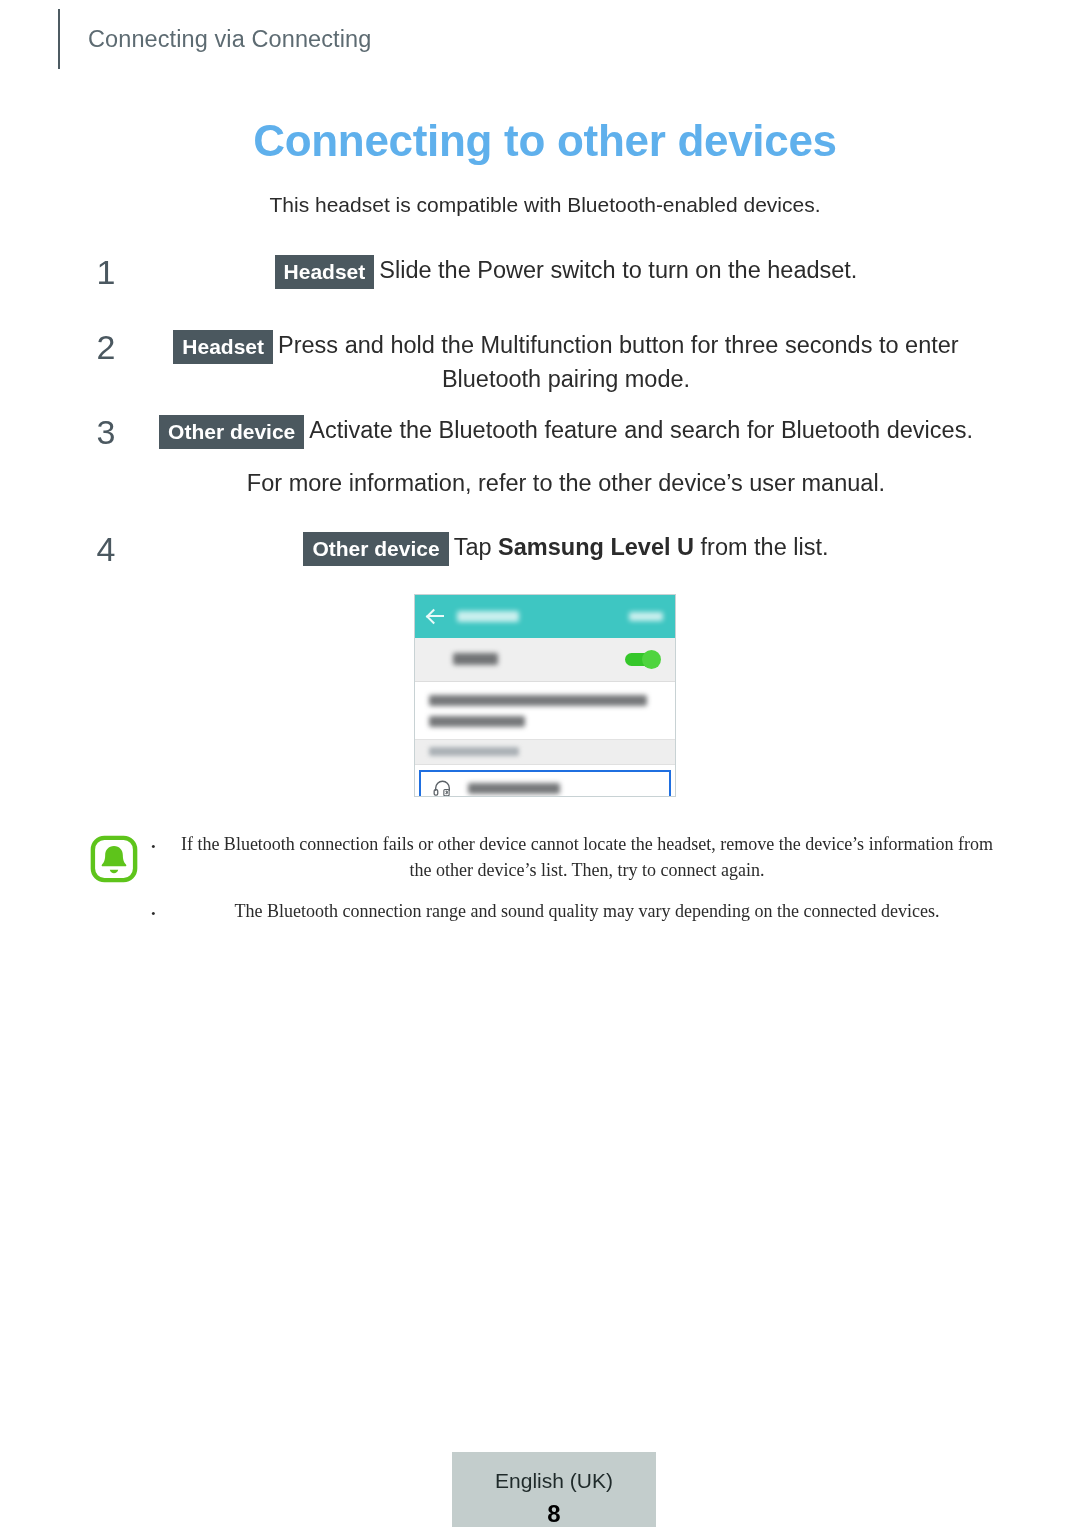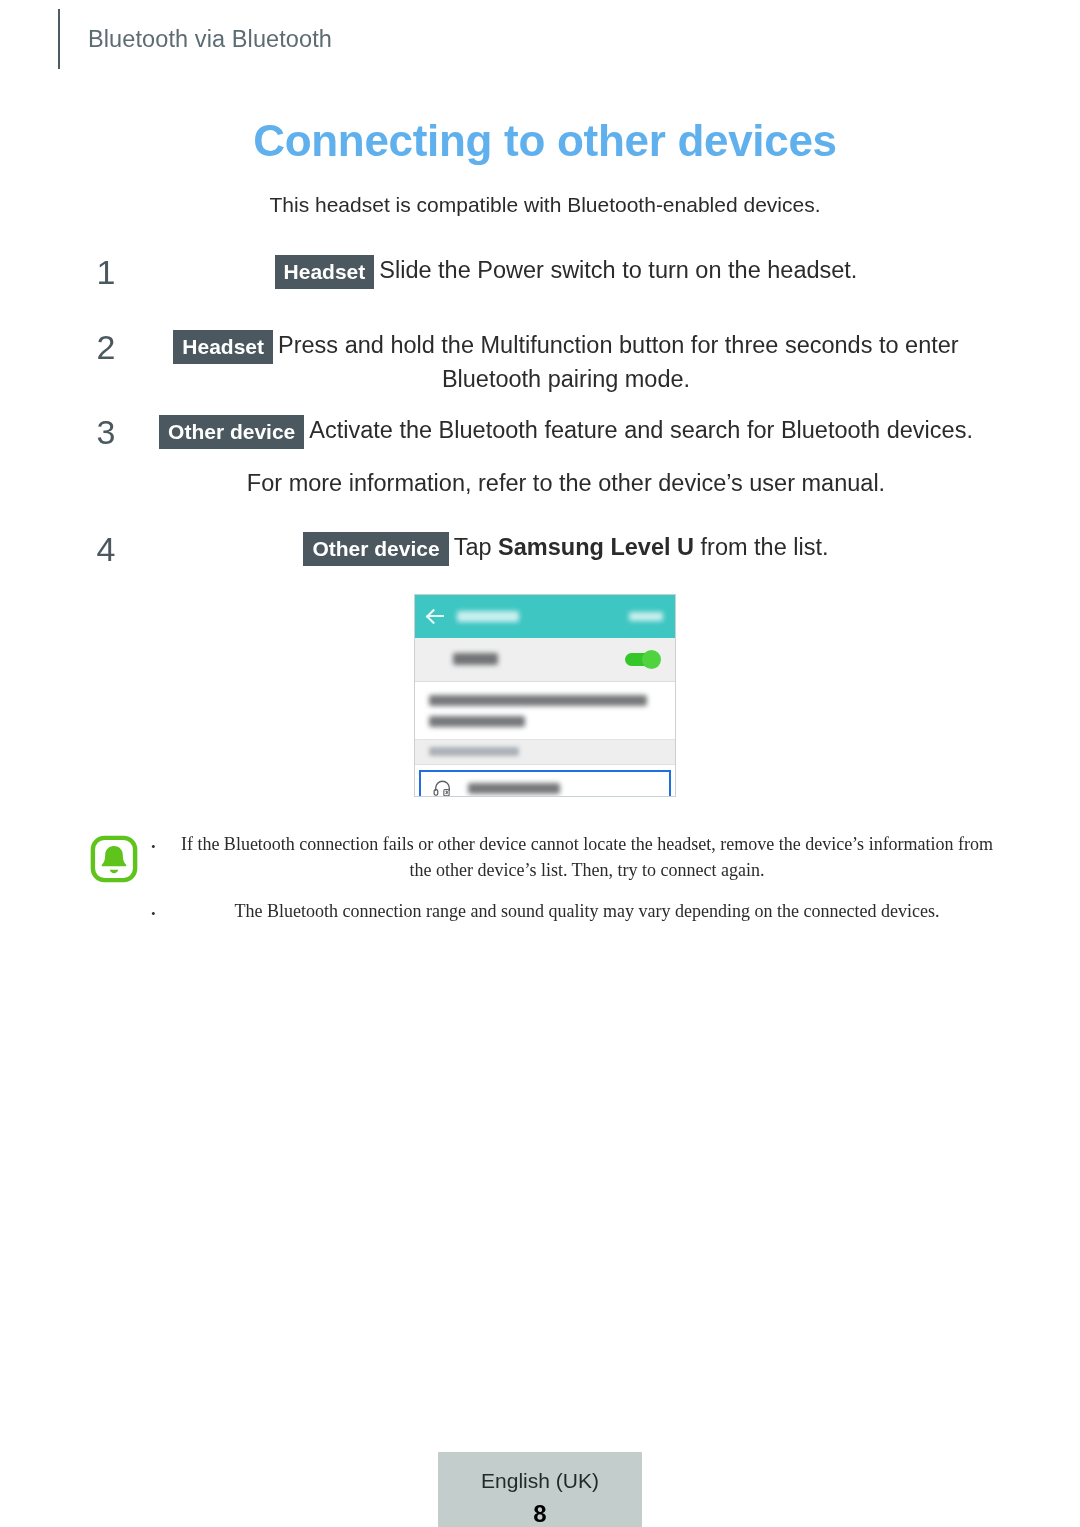--- a/index.html
+++ b/index.html
@@ -272,21 +272,21 @@
     position: absolute;
     left: 6px;
     top: -3px;
     font-size: 26px;
     color: #2b2b2b;
   }
 
   
   .footer-block {
     position: absolute;
-    left: 438px;
+    left: 452px;
     top: 1452px;
     width: 204px;
     height: 75px;
     background: #c3cdcc;
     text-align: center;
     box-sizing: border-box;
     padding-top: 16px;
   }
   .footer-lang {
     font-size: 21px;
@@ -298,21 +298,21 @@
     font-weight: bold;
     color: #000000;
     margin-top: 6px;
   }
 </style>
 </head>
 <body>
 
 <div class="running-header">
   <div class="header-rule"></div>
-  <div class="header-text">Bluetooth via Bluetooth</div>
+  <div class="header-text">Connecting via Connecting</div>
 </div>
 
 <div class="page-body">
 
   <h1 class="page-title">Connecting to other devices</h1>
 
   <p class="intro-line">This headset is compatible with Bluetooth-enabled devices.</p>
 
   <div class="step">
     <div class="step-num">1</div>

